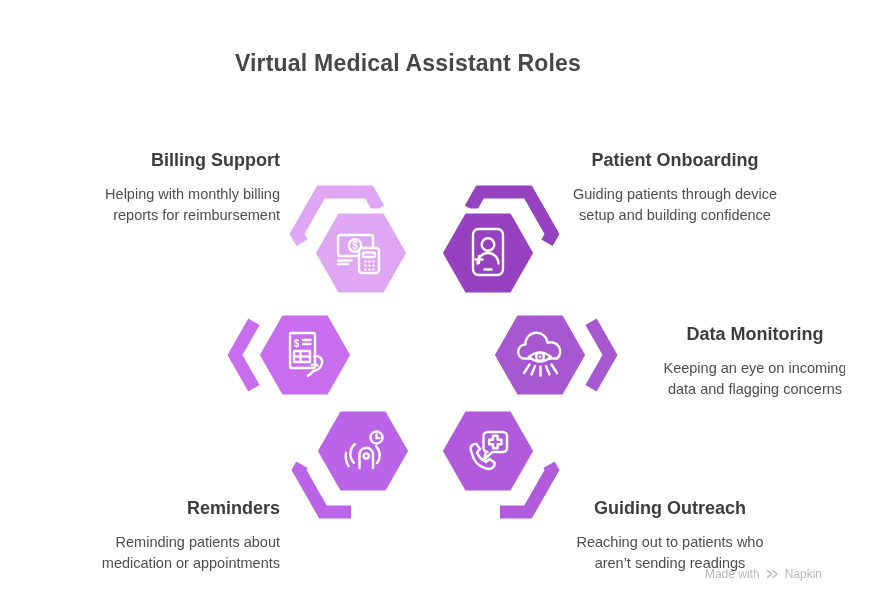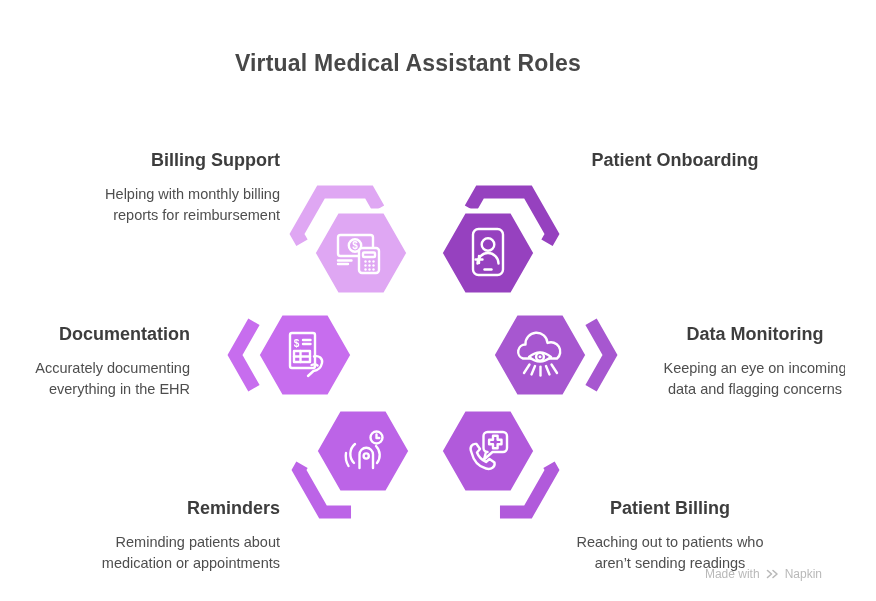--- a/index.html
+++ b/index.html
@@ -74,37 +74,34 @@
           <circle cx="42.5" cy="42.5" r="1.2"></circle>
         <circle cx="34.5" cy="46.5" r="1.2"></circle>
           <circle cx="38.5" cy="46.5" r="1.2"></circle>
           <circle cx="42.5" cy="46.5" r="1.2"></circle>
       </g>
     </g>
   </svg>
 
   <div class="item-text t-left txt-onboarding">
     <h3>Patient Onboarding</h3>
+    <p>Guiding patients through device setup and building confidence</p>
   </div>
   <svg class="hex-svg svg-onboarding" width="190" height="180" viewBox="-95 -90 190 180">
     <polygon class="deco" points="-48,0 -24,-42 24,-42 48,0 24,42 -24,42" transform="translate(16,-19)" pathLength="288" stroke-dasharray="125 163" stroke-dashoffset="-29" stroke="#9641bf"></polygon>
     <polygon class="hexmain" points="-48,0 -24,-42 24,-42 48,0 24,42 -24,42" fill="#9641bf"></polygon>
     <g class="icon" transform="translate(-30,-30)">
       <rect x="15" y="6" width="30" height="46" rx="5.5"></rect>
       <circle cx="30" cy="21.5" r="6.3"></circle>
       <path d="M19.5,40.5 a10.5,10.5 0 0 1 21,0"></path>
       <path d="M21,33 v7 M17.5,36.5 h7"></path>
       <path d="M26.5,46.5 h7"></path>
     </g>
   </svg>
 
-  <div class="item-text t-right txt-documentation">
-    <h3>Documentation</h3>
-    <p>Accurately documenting everything in the EHR</p>
-  </div>
   <svg class="hex-svg svg-documentation" width="190" height="180" viewBox="-95 -90 190 180">
     <polygon class="deco" points="-48,0 -24,-42 24,-42 48,0 24,42 -24,42" transform="translate(-22,0)" pathLength="288" stroke-dasharray="76 212" stroke-dashoffset="38" stroke="#c76dee"></polygon>
     <polygon class="hexmain" points="-48,0 -24,-42 24,-42 48,0 24,42 -24,42" fill="#c76dee"></polygon>
     <g class="icon" transform="translate(-30,-30)">
       <rect x="15" y="8" width="25" height="35" rx="2"></rect>
       <text class="icon-glyph" x="21.5" y="22" text-anchor="middle" fill="#ffffff" stroke="none">$</text>
       <path d="M28,15 h7.5 M28,19 h7.5"></path>
       <rect x="19" y="26" width="16" height="11"></rect>
       <path d="M19,31.5 h16 M25.5,26 v11"></path>
       <path d="M39,31.5 c5,-1.5 9,2 8,6.5 c-1,4.5 -4.5,7.5 -8.5,8 L33,51"></path>
@@ -144,21 +141,21 @@
       <path d="M15.5,45 A19,19 0 0 1 13,32"></path>
       <path d="M44,42 A13,13 0 0 0 43,25"></path>
       <path d="M26.5,47 V33.5 a6.75,6.75 0 0 1 13.5,0 V47"></path>
       <circle cx="33.2" cy="35" r="2.6"></circle>
       <circle cx="43.5" cy="16.5" r="6" fill="#bc64e7"></circle>
       <path d="M43.5,13.5 V17 H46.3"></path>
     </g>
   </svg>
 
   <div class="item-text t-left txt-outreach">
-    <h3>Patient Billing</h3>
+    <h3>Guiding Outreach</h3>
     <p>Reaching out to patients who aren’t sending readings</p>
   </div>
   <svg class="hex-svg svg-outreach" width="190" height="180" viewBox="-95 -90 190 180">
     <polygon class="deco" points="-48,0 -24,-42 24,-42 48,0 24,42 -24,42" transform="translate(16,19)" pathLength="288" stroke-dasharray="82 206" stroke-dashoffset="-138" stroke="#b15adb"></polygon>
     <polygon class="hexmain" points="-48,0 -24,-42 24,-42 48,0 24,42 -24,42" fill="#b15adb"></polygon>
     <g class="icon" transform="translate(-30,-30)">
       <path d="M29.5,11 H45 A4,4 0 0 1 49,15 V27 A4,4 0 0 1 45,31 H34.5 L26,38.5 L28,31 H29.5 A4,4 0 0 1 25.5,27 V15 A4,4 0 0 1 29.5,11 Z"></path>
       <path d="M35,14.8 h4.6 v3.9 h3.9 v4.6 h-3.9 v3.9 h-4.6 v-3.9 h-3.9 v-4.6 h3.9 z"></path>
       <path d="M13.5,31.5 c-2.5,-5 0.5,-9.5 5,-8.5 l3.5,5 -3,3.5 c1.5,4 5,7.5 9,9.5 l3.5,-3 5,3.5 c1,4.5 -3.5,7.5 -8.5,6 C20,45.5 15.5,39.5 13.5,31.5 z"></path>
     </g>

